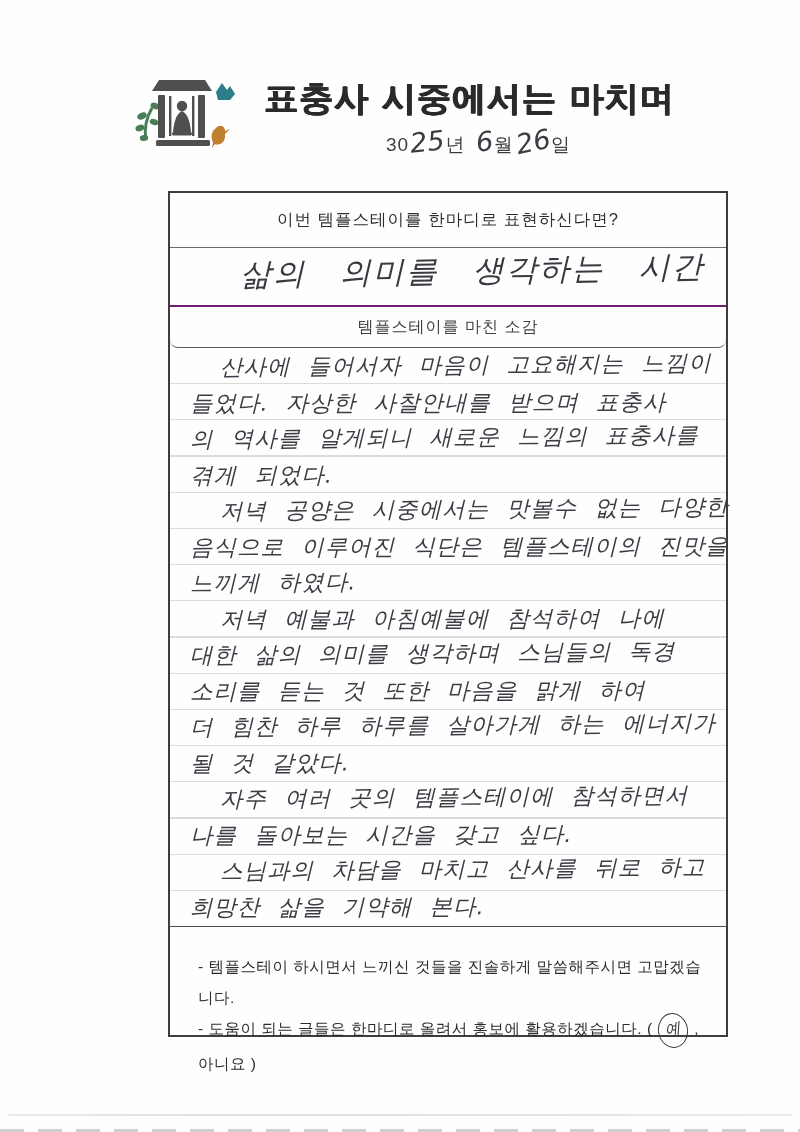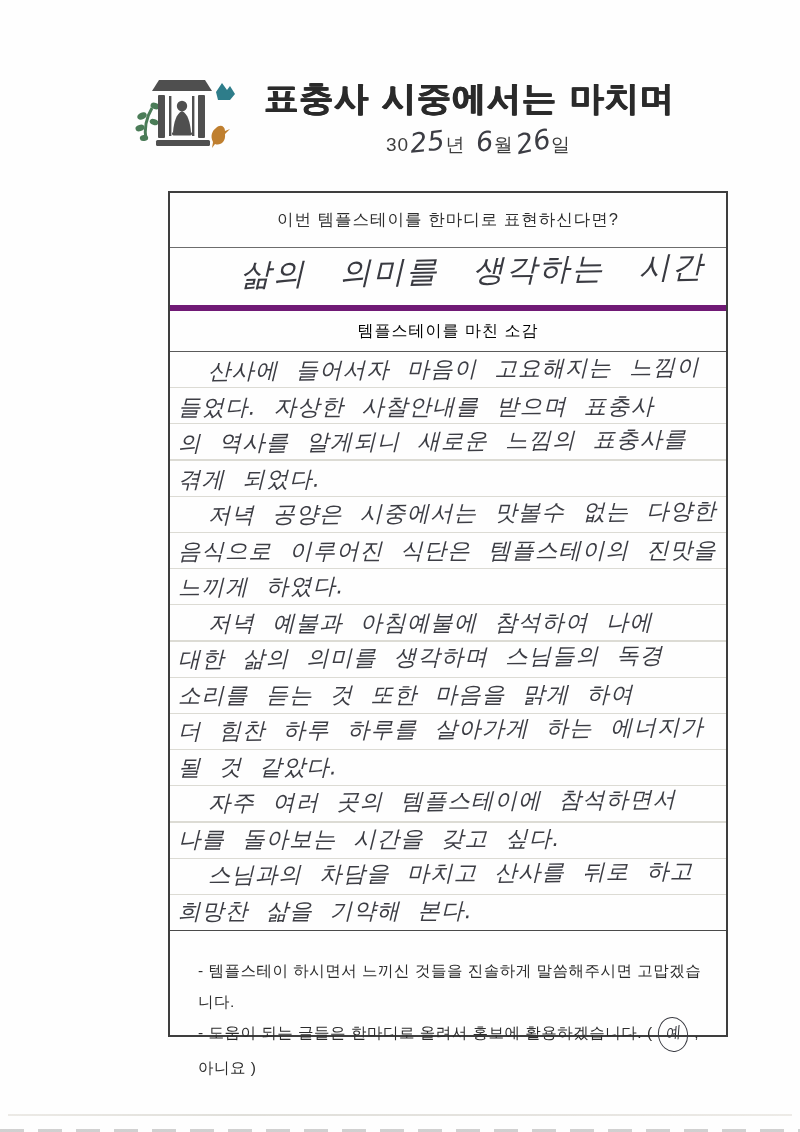--- a/index.html
+++ b/index.html
@@ -32,39 +32,41 @@
     position:absolute;left:128px;top:191px;width:560px;height:846px;
     border:2px solid #3e3e3e;box-sizing:border-box;background:transparent;
     display:flex;flex-direction:column;margin-left:40px;
   }
   .row-question{
     height:54px;flex:none;display:flex;align-items:center;justify-content:center;
     font-size:16.5px;color:#2e2e2e;letter-spacing:1px;
     border-bottom:1px solid #6d6d6d;
   }
   .row-answer{
-    height:57px;flex:none;position:relative;border-bottom:6px solid #701a75;
+    height:57px;flex:none;position:relative;border-bottom:2px solid #701a75;
     overflow:visible;
     text-align:center;
   }
   .hand-answer{
     position:absolute;left:70px;top:2px;white-space:nowrap;
     font-family:"DejaVu Sans",sans-serif;font-style:italic;
     font-size:31px;color:#393a41;word-spacing:22px;letter-spacing:2px;
     transform:rotate(-1deg);
   }
   .row-section{
     height:40px;flex:none;display:flex;align-items:center;justify-content:center;
-    font-size:16px;color:#000000;letter-spacing:1px;
+    font-size:16px;color:#404040;letter-spacing:1px;
     border-bottom:1px solid #5a5a5a;
+    border-radius:8px;
   }
   .writing-area{
     height:578px;flex:none;position:relative;padding-top:2px;box-sizing:border-box;
     background:repeating-linear-gradient(to bottom,
       transparent 0px,transparent 35px,#dcdbd4 35px,#dcdbd4 36.2px);
+    padding-left:12px;
   }
   .hw-line{
     height:36px;line-height:35px;white-space:nowrap;overflow:visible;
     font-family:"DejaVu Sans",sans-serif;font-style:italic;
     font-size:22.5px;color:#3c3d44;letter-spacing:1px;word-spacing:9px;
     padding-left:8px;transform-origin:left center;
   }
   .hw-line.indent{padding-left:38px;}
   .hw-line:nth-child(odd){transform:rotate(-0.5deg);}
   .hw-line:nth-child(even){transform:rotate(-0.15deg);}

